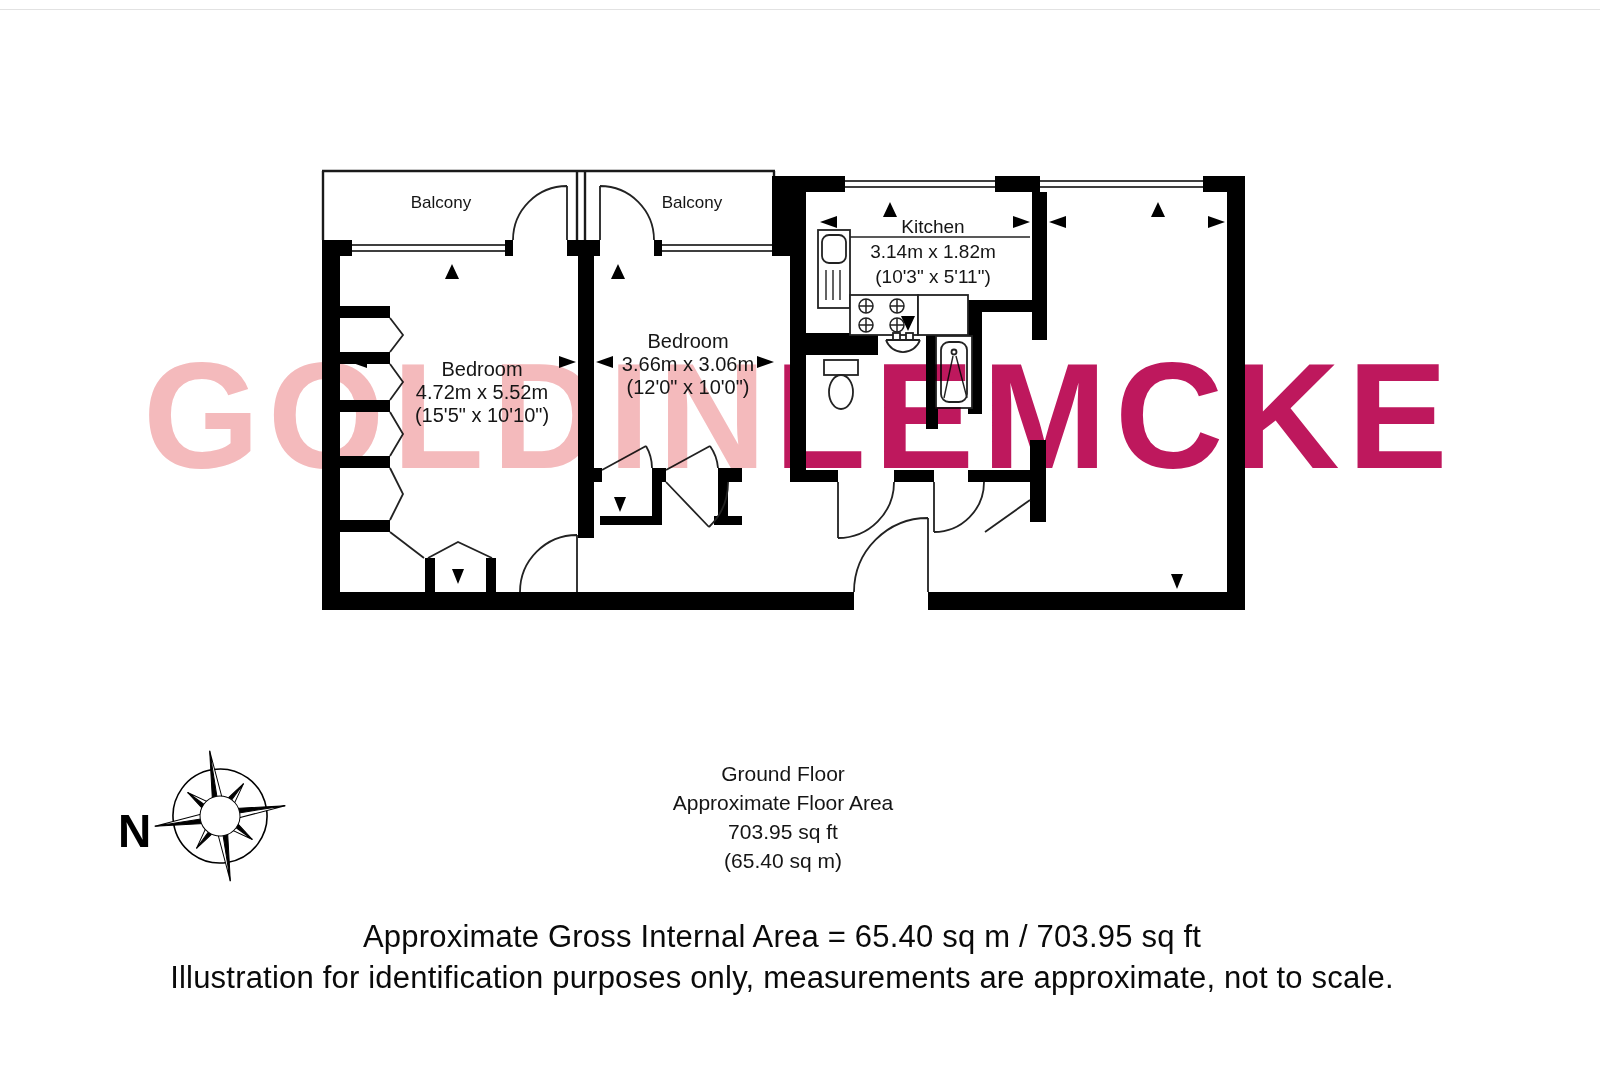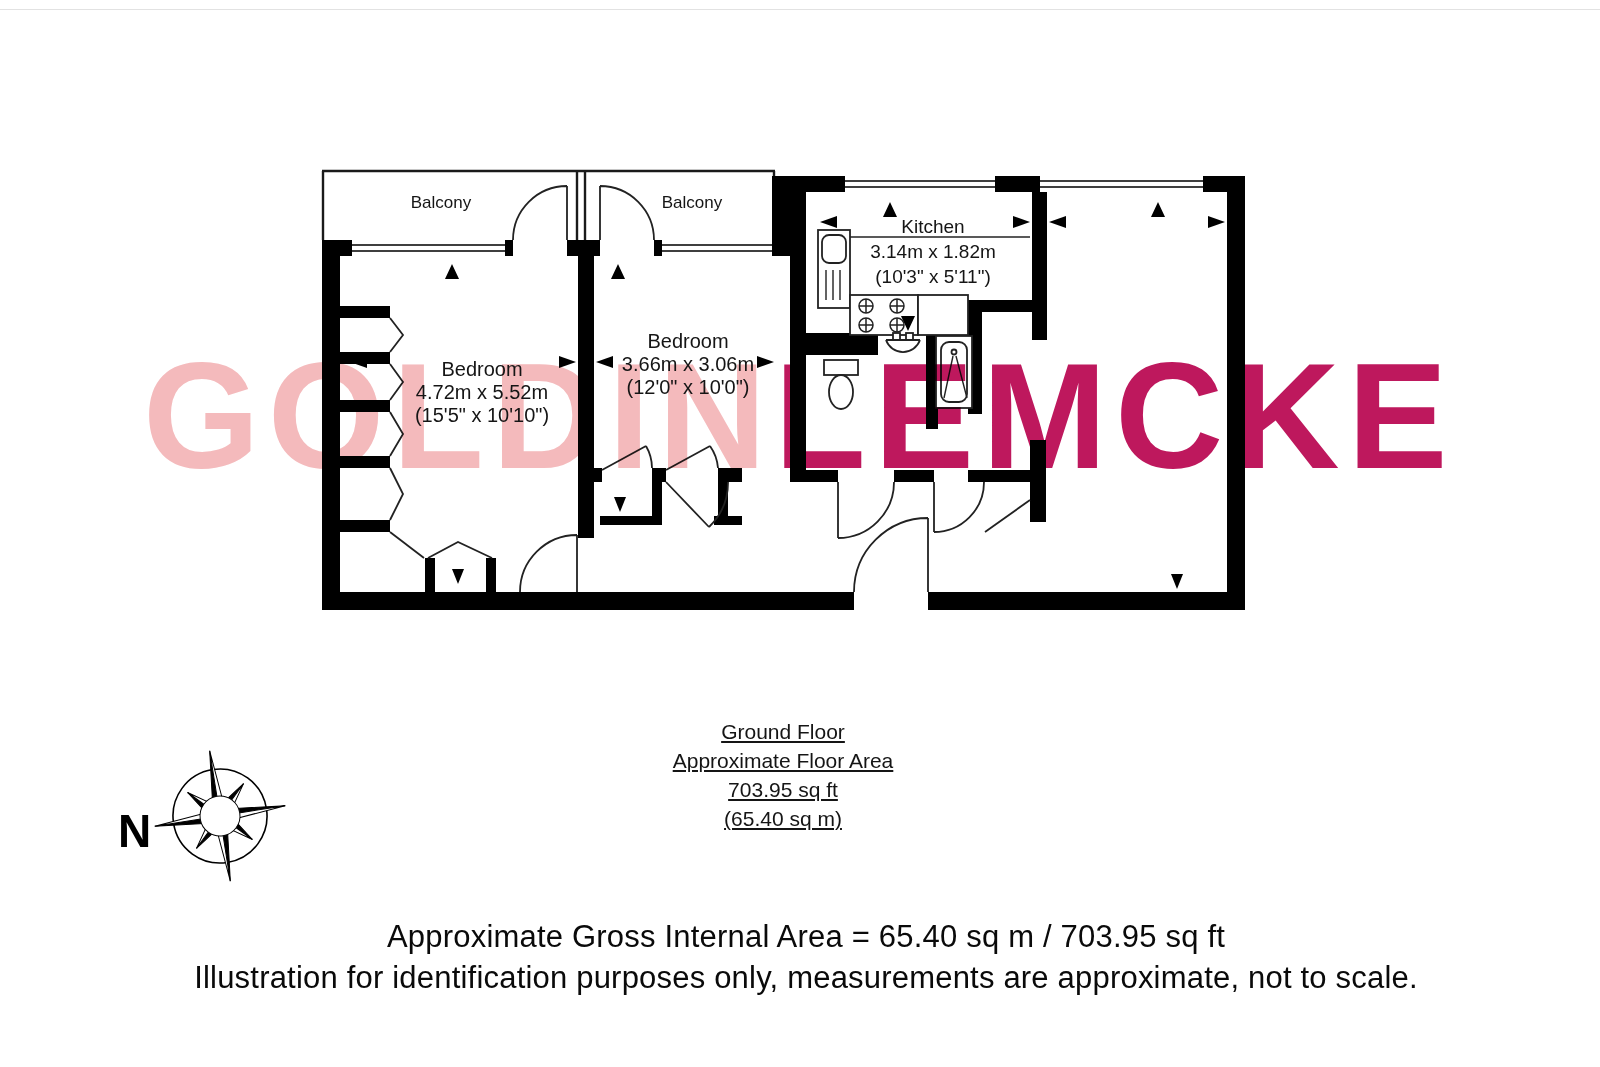--- a/index.html
+++ b/index.html
@@ -228,24 +228,24 @@
 
   <div class="lbl kitchen-label" style="left:933px;top:214px;">
     <div>Kitchen</div>
     <div>3.14m x 1.82m</div>
     <div>(10'3" x 5'11")</div>
   </div>
 
 
   <div class="north" style="left:118px;top:804px;">N</div>
 
-  <div class="lbl ground-block" style="left:783px;top:717px;text-decoration:underline;">
+  <div class="lbl ground-block" style="left:783px;top:759px;">
     <div>Ground Floor</div>
     <div>Approximate Floor Area</div>
     <div>703.95 sq ft</div>
     <div>(65.40 sq m)</div>
   </div>
 
-  <div class="lbl footer-block" style="left:782px;top:916px;margin-left:24px;">
+  <div class="lbl footer-block" style="left:782px;top:916px;">
     <div>Approximate Gross Internal Area = 65.40 sq m / 703.95 sq ft</div>
     <div>Illustration for identification purposes only, measurements are approximate, not to scale.</div>
   </div>
 </div>
 
 </body></html>

